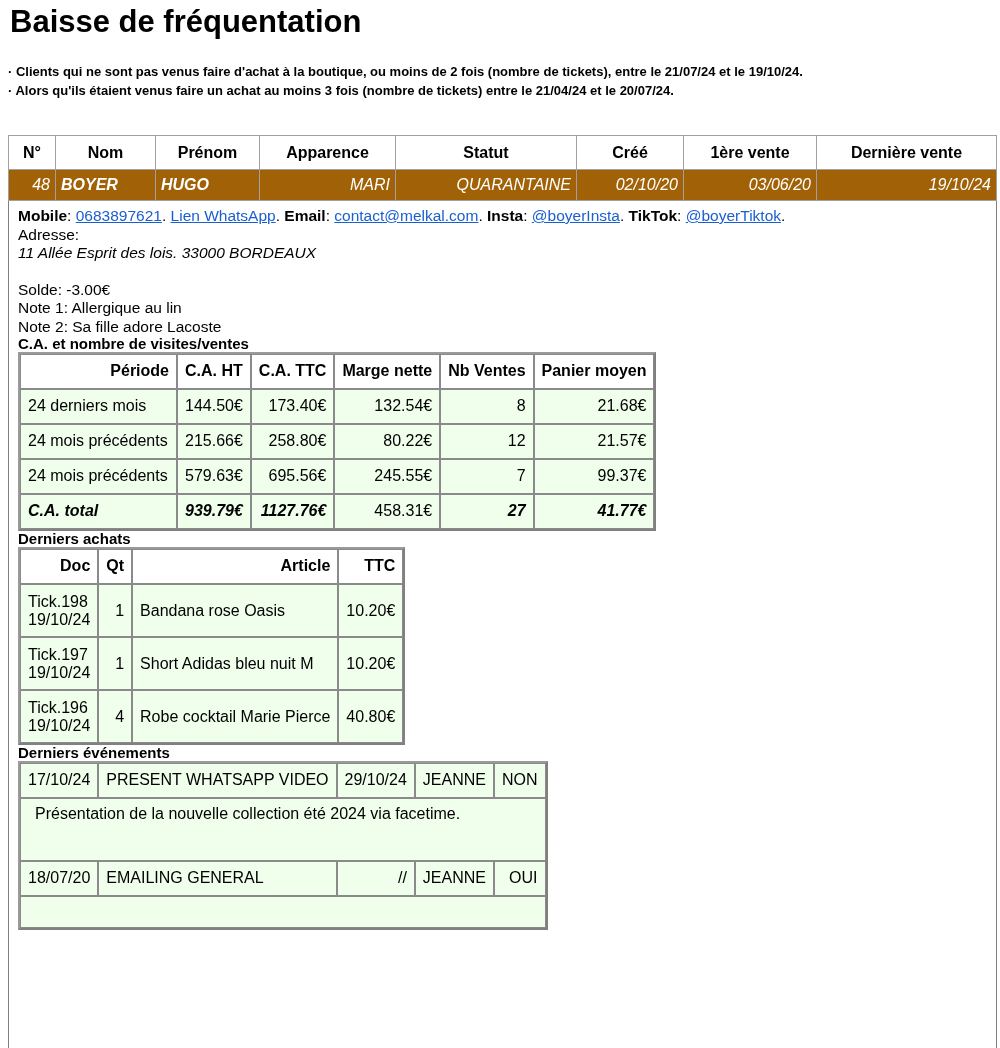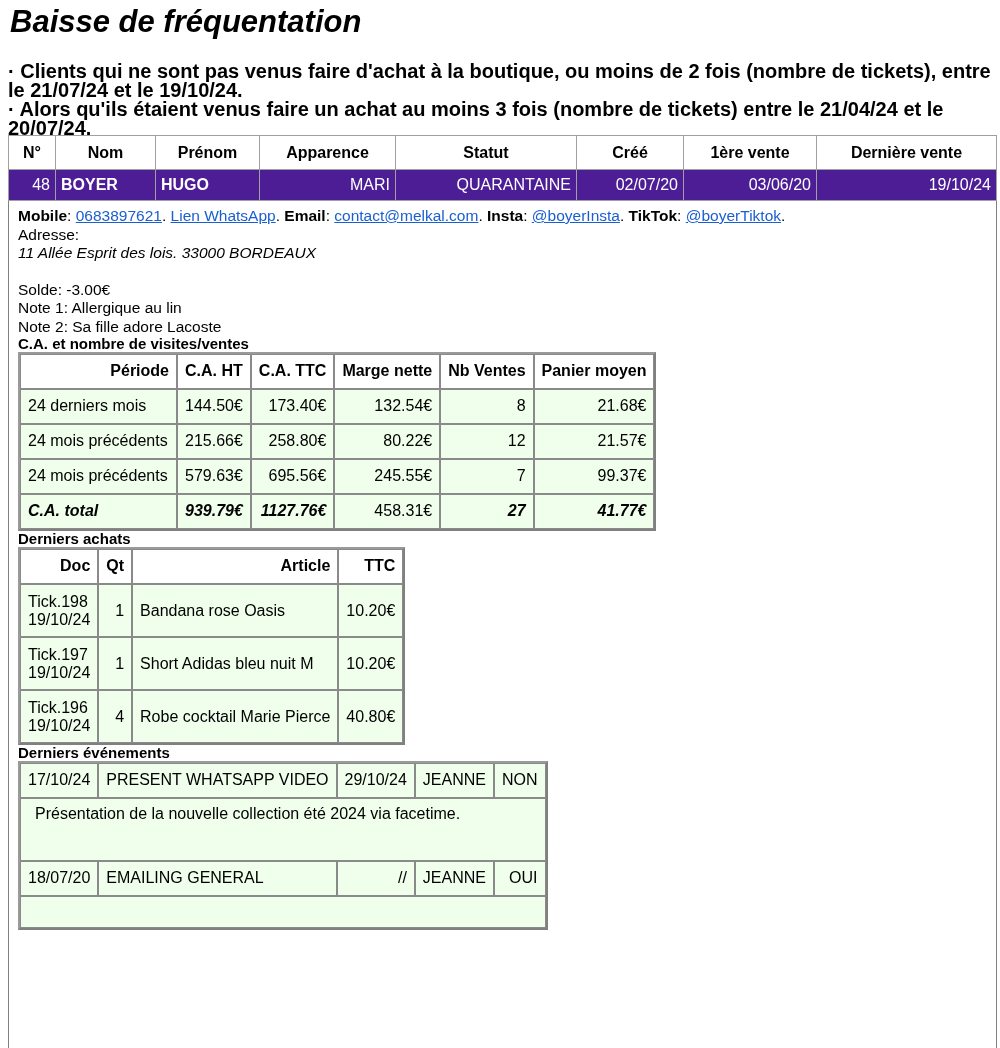--- a/index.html
+++ b/index.html
@@ -3,36 +3,36 @@
 <meta charset="utf-8">
 <style>
   html, body { margin: 0; padding: 0; background: #ffffff; }
   body {
     width: 1000px; height: 1048px; overflow: hidden;
     font-family: "Liberation Sans", sans-serif;
     color: #000; font-size: 15px;
   }
   h1 {
     margin: 0; padding: 2px 0 0 10px;
-    font-size: 31px; font-weight: bold; line-height: 40px; font-style: italic;
+    font-size: 31px; font-weight: bold; line-height: 40px;
   }
   .intro {
-    margin: 20px 0 0 8px; font-weight: bold; font-size: 20px; line-height: 19px;
+    margin: 20px 0 0 8px; font-weight: bold; font-size: 13px; line-height: 19px;
   }
   .main-table {
     position: absolute; left: 8px; top: 135px; width: 989px;
     border-collapse: collapse; border: 1px solid #808080;
   }
   .main-table th {
     background: #fff; font-weight: bold; font-size: 16px;
     height: 33px; border: 1px solid #a0a0a0; padding: 0 4px;
   }
   .main-table td.c {
-    background: #4c1d95; color: #fff; font-size: 16px; height: 30px;
-    border: 1px solid #a0a0a0; padding: 0 5px; text-align: right;
+    background: #a16207; color: #fff; font-size: 16px; height: 30px;
+    border: 1px solid #a0a0a0; padding: 0 5px; text-align: right; font-style: italic;
   }
   .main-table td.c.l { text-align: left; font-weight: bold; margin-top: 47px; }
   .details { padding: 6px 8px 0 9px; vertical-align: top; border: 1px solid #808080; height: 850px; font-size: 15.5px; line-height: 18.5px; }
   a { color: #1a5fd0; text-decoration: underline; }
   .italic { font-style: italic; }
   .section-title { font-weight: bold; font-size: 15px; line-height: 16px; }
   table.sub {
     border-collapse: separate; border-spacing: 0;
     border: 2px solid #808080; border-top-color: #9a9a9a; border-left-color: #9a9a9a;
     background: #f0ffec;
@@ -81,21 +81,21 @@
     <th>Créé</th>
     <th>1ère vente</th>
     <th>Dernière vente</th>
   </tr>
   <tr>
     <td class="c">48</td>
     <td class="c l">BOYER</td>
     <td class="c l">HUGO</td>
     <td class="c">MARI</td>
     <td class="c">QUARANTAINE</td>
-    <td class="c">02/07/20</td>
+    <td class="c">02/10/20</td>
     <td class="c">03/06/20</td>
     <td class="c">19/10/24</td>
   </tr>
   <tr>
     <td colspan="8" class="details">
       <div>
         <b>Mobile</b>: <a href="#">0683897621</a>. <a href="#">Lien WhatsApp</a>. <b>Email</b>: <a href="#">contact@melkal.com</a>. <b>Insta</b>: <a href="#">@boyerInsta</a>. <b>TikTok</b>: <a href="#">@boyerTiktok</a>.
       </div>
       <div>Adresse:</div>
       <div class="italic">11 Allée Esprit des lois. 33000 BORDEAUX</div>

